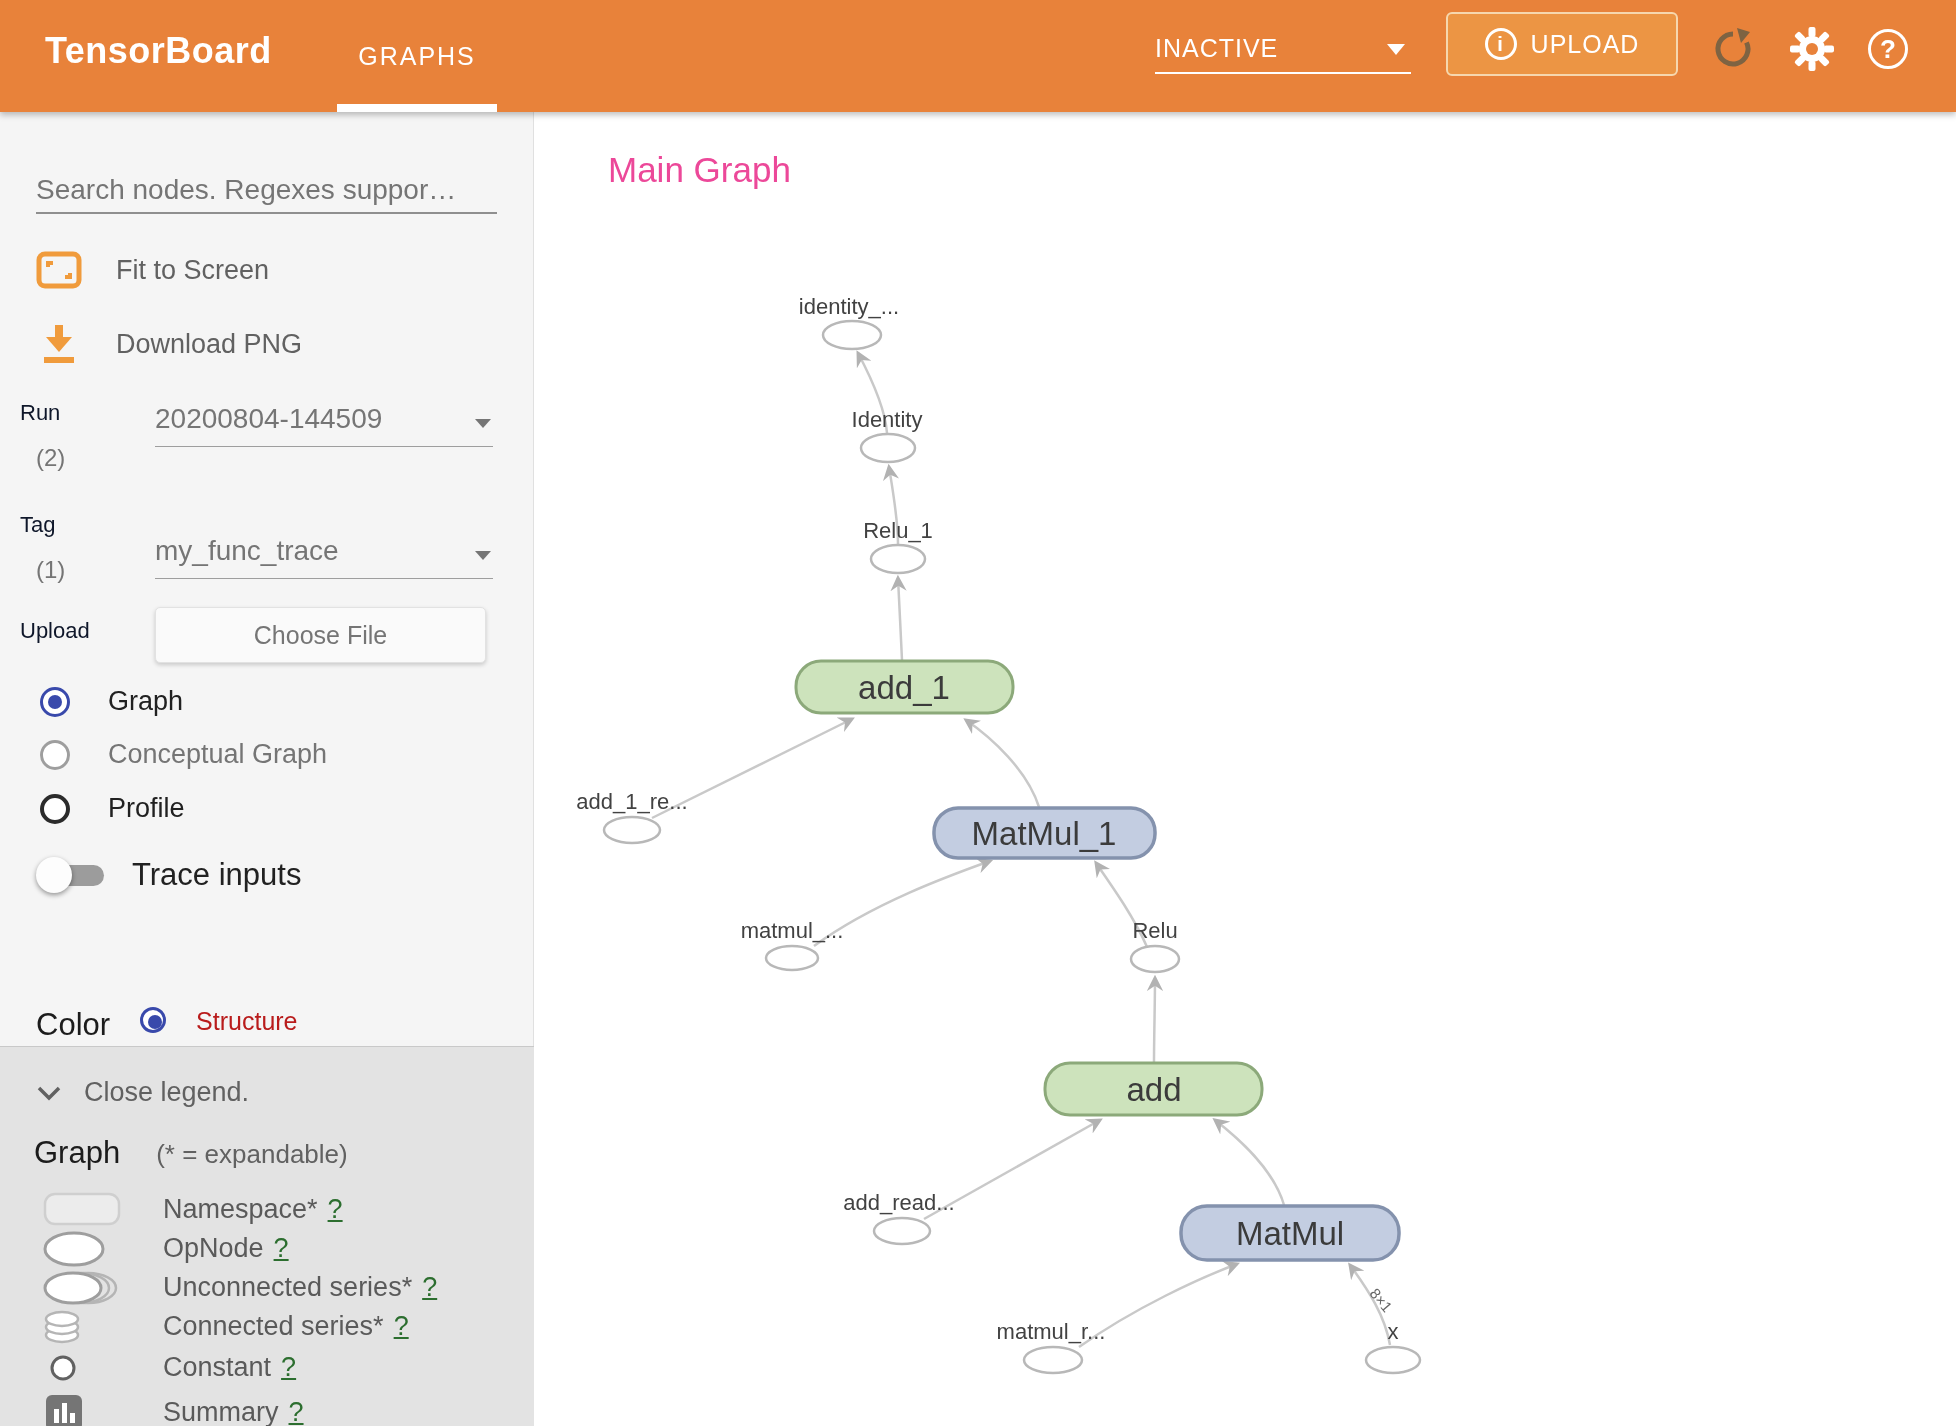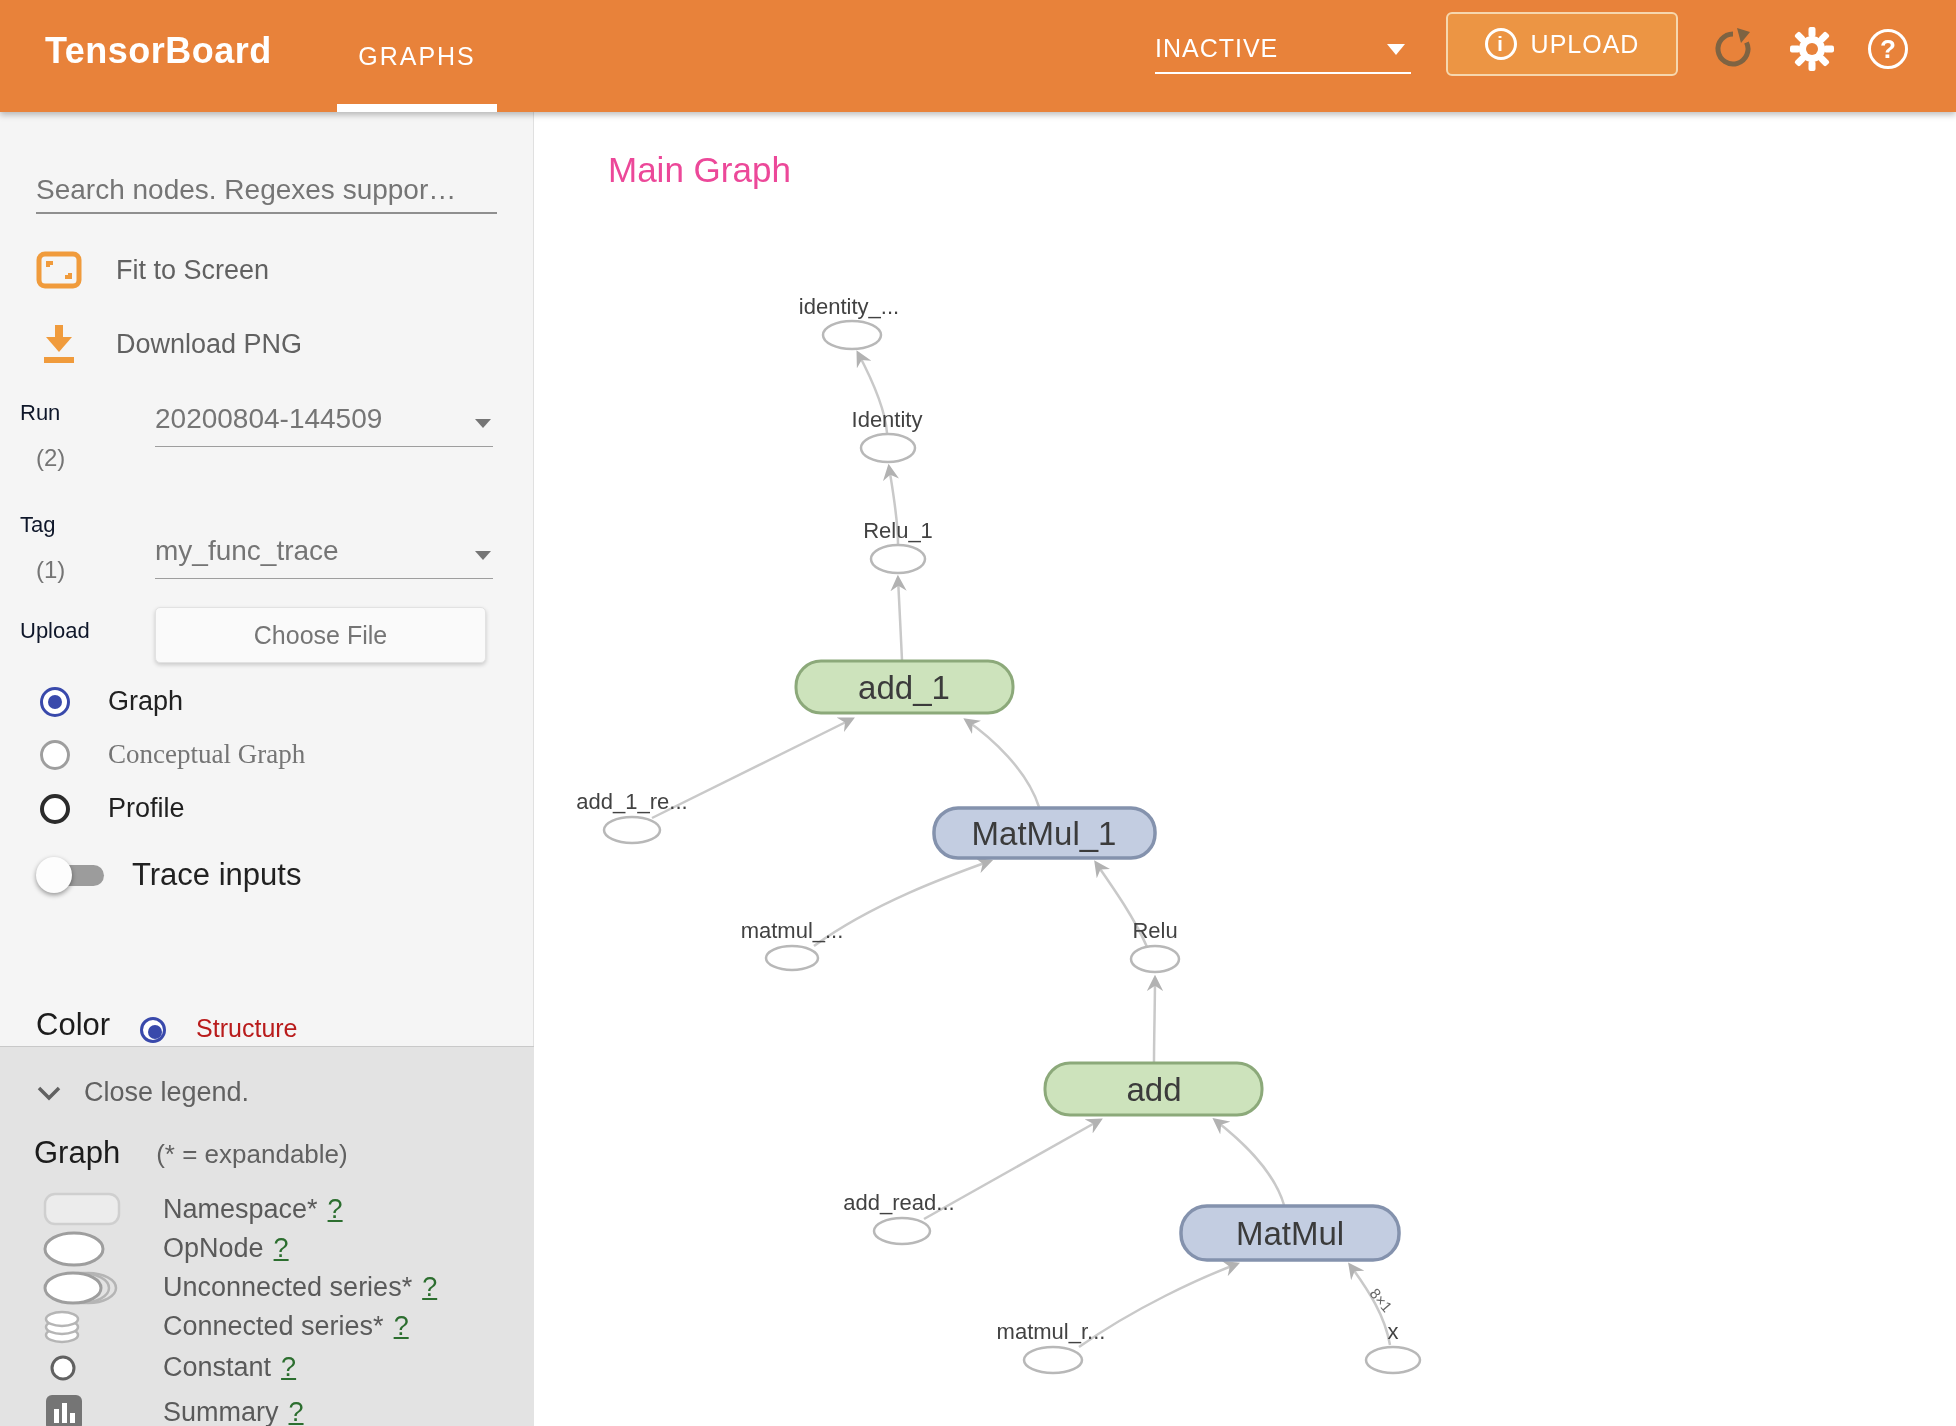--- a/index.html
+++ b/index.html
@@ -59,32 +59,32 @@
 
   .radio-row { position:absolute; left:40px; display:flex; align-items:center; gap:38px;
     cursor:pointer; }
   .radio { width:30px; height:30px; border-radius:50%; background:#fff; position:relative; }
   .radio.sel { border:3px solid #3949ab; }
   .radio.sel::after { content:""; position:absolute; left:5px; top:5px; width:14px;
     height:14px; border-radius:50%; background:#3949ab; }
   .radio.gray { border:3px solid #9e9e9e; }
   .radio.dark { border:4px solid #2b2b2b; }
   .radio-label { font-size:27px; color:#212121; }
-  .radio-label.dim { color:#757575;font-family:Liberation Serif, serif; }
+  .radio-label.dim { color:#757575; }
 
   .toggle-row { position:absolute; left:36px; display:flex; align-items:center; gap:24px;
     cursor:pointer; }
   .toggle { position:relative; width:72px; height:36px; }
   .toggle .track { position:absolute; left:6px; top:8px; width:62px; height:21px;
     border-radius:11px; background:#9c9c9c; }
   .toggle .thumb { position:absolute; left:0; top:0; width:36px; height:36px;
     border-radius:50%; background:#fdfdfd; box-shadow:0 2px 5px rgba(0,0,0,.4); }
   .toggle-label { font-size:31px; color:#212121; }
 
-  .color-row { position:absolute; left:36px; top:895px; display:flex; align-items:flex-end;
+  .color-row { position:absolute; left:36px; top:895px; display:flex; align-items:flex-start;
     gap:30px; }
   .color-title { font-size:31px; color:#1c1c1c; }
   .color-opt-label { font-size:25px; color:#b91c1c; }
 
   
   .legend { position:absolute; left:0; top:934px; width:534px; height:380px;
     background:#e3e3e3; border-top:1px solid #c9c9c9; }
   .legend-close { position:absolute; left:36px; top:30px; display:flex; align-items:center;
     gap:22px; color:#616161; font-size:27px; cursor:pointer; }
   .legend-head { position:absolute; left:34px; top:88px; display:flex; align-items:baseline;

